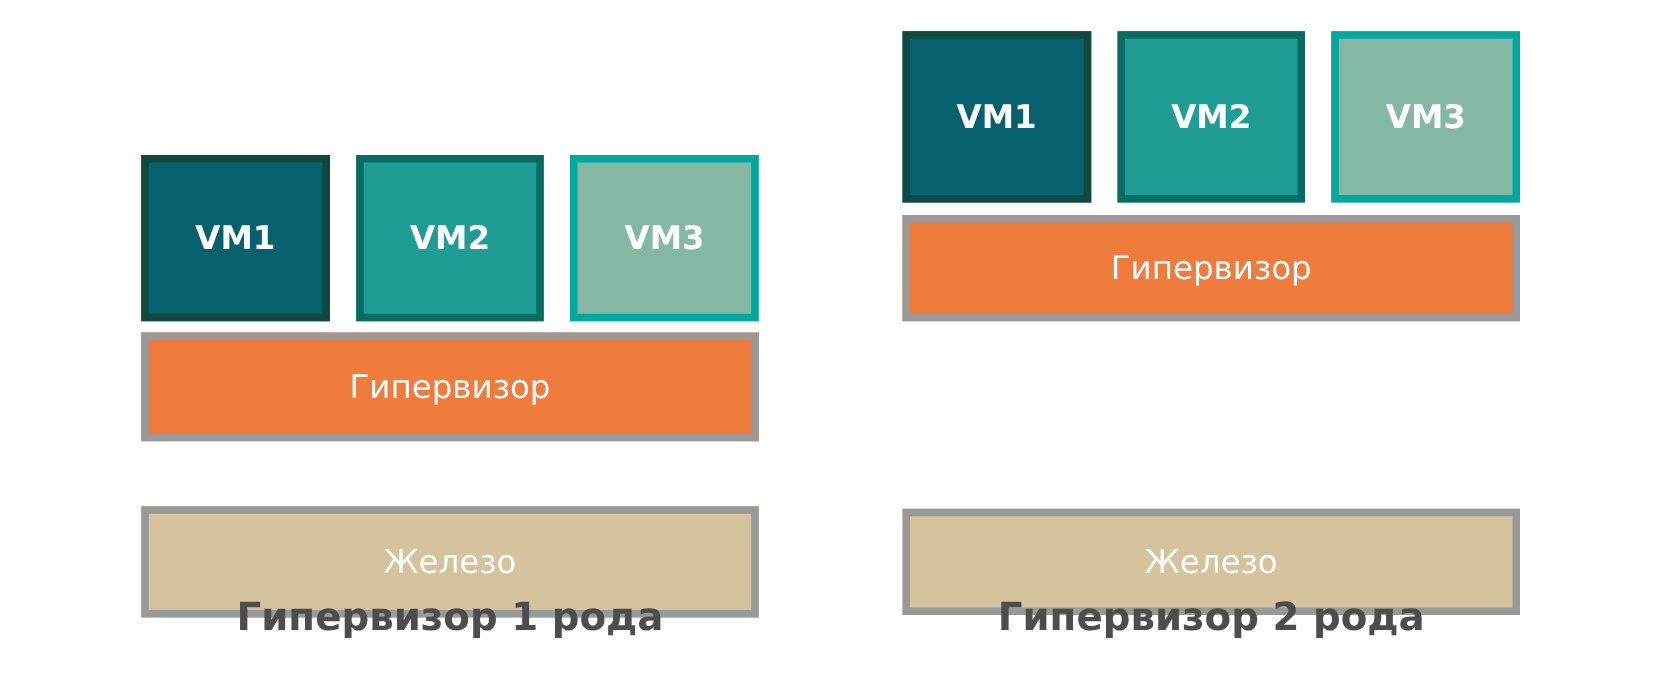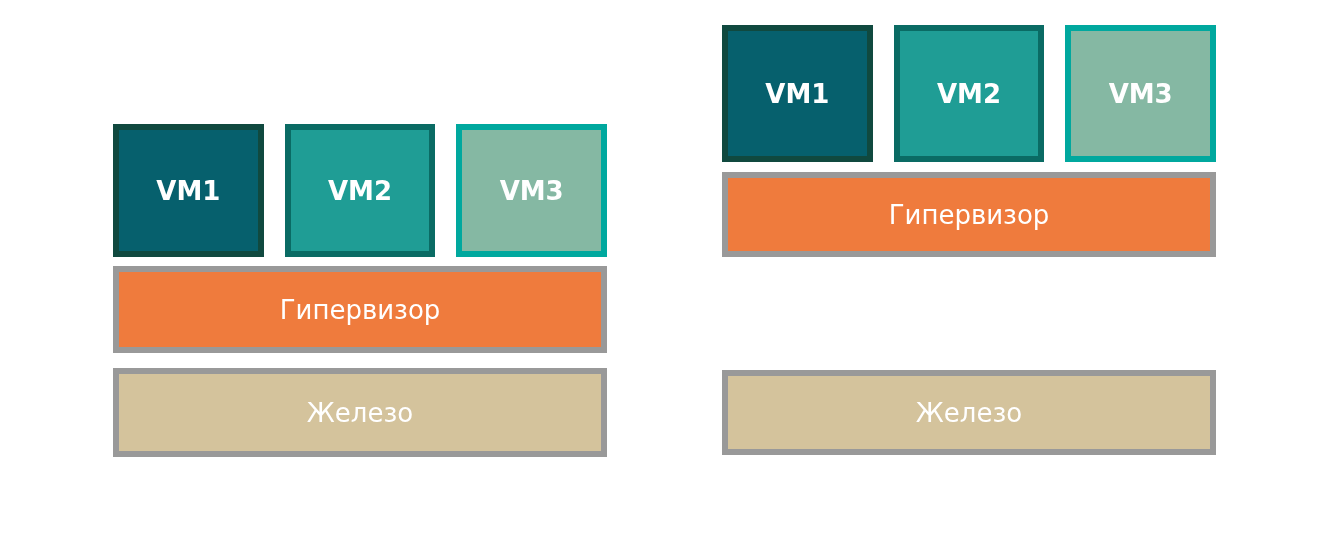--- a/index.html
+++ b/index.html
@@ -58,21 +58,21 @@
   .layer {
     display: flex;
     align-items: center;
     justify-content: center;
     border: 6px solid var(--layer-border, #999999);
     color: var(--box-text, #ffffff);
     font-size: 26px;
     font-weight: normal;
   }
   .layer.orange { background: var(--layer-orange, #ef7b3d); }
-  .layer.tan    { background: var(--layer-tan, #d4c39c); }
+  .layer.tan    { background: var(--layer-tan, #d4c39c); margin-top: 37px; }
 
   .diagram.left  .layer-1 { top: 266px; height: 87px; }
   .diagram.left  .layer-2 { top: 368px; height: 89px; }
 
   .diagram.right .layer-1 { top: 172px; height: 85px; }
   .diagram.right .layer-2 { top: 267px; height: 85px; }
   .diagram.right .layer-3 { top: 370px; height: 85px; }
 
   
   .caption {
@@ -102,35 +102,37 @@
       <div class="vm vm3">
         <span>VM3</span>
       </div>
     </div>
     <div class="row layer orange layer-1">
       <span>Гипервизор</span>
     </div>
     <div class="row layer tan layer-2">
       <span>Железо</span>
     </div>
+    <div class="caption">Гипервизор 1 рода</div>
   </section>
 
   <section class="diagram right">
     <div class="row vm-row">
       <div class="vm vm1">
         <span>VM1</span>
       </div>
       <div class="vm vm2">
         <span>VM2</span>
       </div>
       <div class="vm vm3">
         <span>VM3</span>
       </div>
     </div>
     <div class="row layer orange layer-1">
       <span>Гипервизор</span>
     </div>
     <div class="row layer tan layer-3">
       <span>Железо</span>
     </div>
+    <div class="caption">Гипервизор 2 рода</div>
   </section>
 
 </div>
 
 </body></html>

